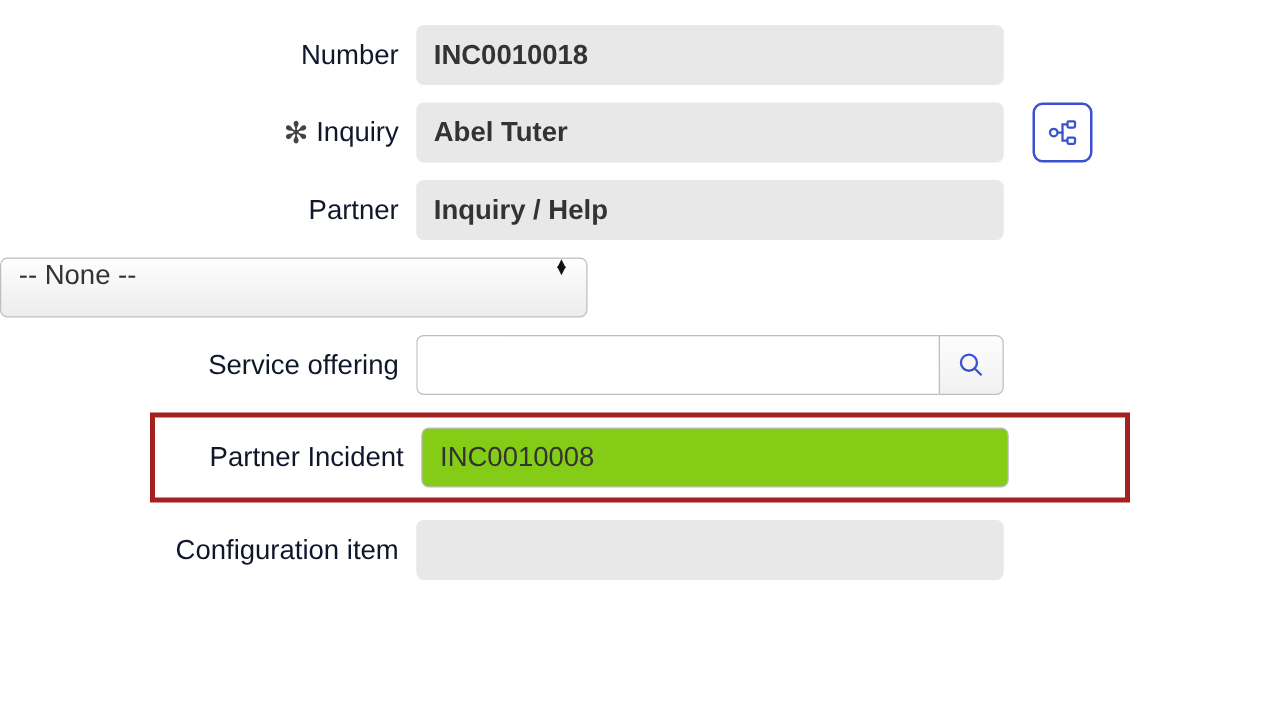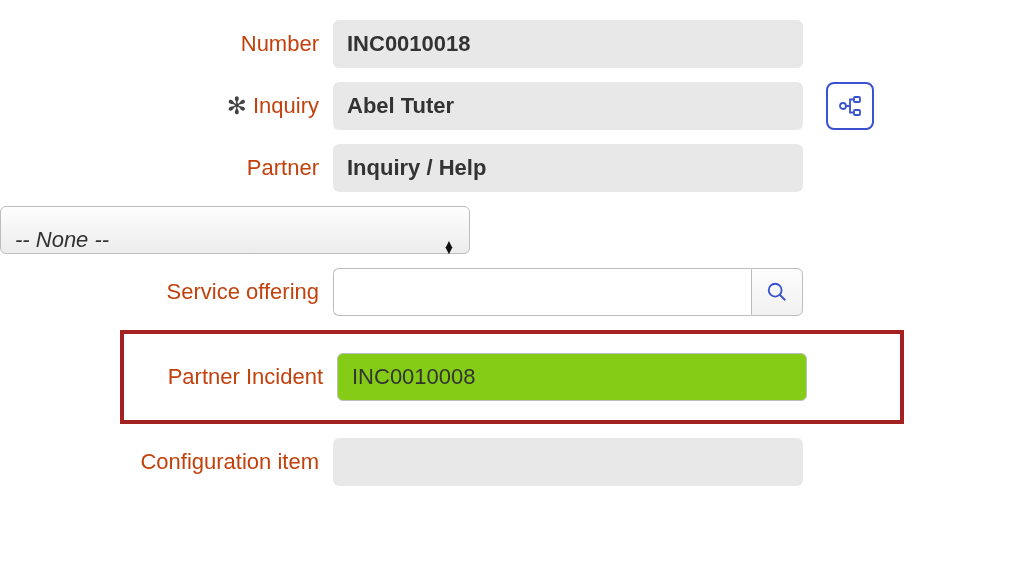--- a/index.html
+++ b/index.html
@@ -23,21 +23,21 @@
       padding-right: 14px;
       display: flex;
       justify-content: flex-end;
       align-items: center;
       gap: 6px;
     }
     .required-asterisk {
       font-size: 24px;
       color: #444;
     }
-    .label-text { color: #c2410c; }
+    .label-text { color: #0f172a; }
     .input-col {
       width: 470px;
       position: relative;
     }
     .readonly-field, .text-input, .select-like {
       width: 100%;
       height: 48px;
       padding: 0 14px;
       font-size: 22px;
       color: #333;
@@ -52,24 +52,23 @@
     }
     .text-input {
       border: 1.5px solid #bdbdbd;
       background: #84cc16;
       outline: none;
     }
     .select-like {
       border: 1.5px solid #bdbdbd;
       background: linear-gradient(#fefefe, #ececec);
       display: flex;
-      align-items: flex-end;
+      align-items: flex-start;
       justify-content: space-between;
       cursor: pointer;
-      font-style: italic;
     }
     .select-arrows {
       display: flex;
       flex-direction: column;
       line-height: 6px;
       font-size: 12px;
       color: #111;
     }
     .lookup-wrap {
       display: flex;
@@ -109,21 +108,21 @@
       border: 2px solid #3a51d0;
       border-radius: 8px;
       background: #fff;
       display: flex;
       align-items: center;
       justify-content: center;
       cursor: pointer;
     }
     .highlight-row {
       border: 4px solid #a32121;
-      padding: 19px 0;
+      padding: 8px 0;
       margin-left: 120px;
       margin-right: 120px;
       margin-bottom: 14px;
     }
     .highlight-row .row { margin-bottom: 0; }
     .highlight-row .label-col { width: 213px; }
     svg { display: block; }
   </style>
 </head>
 <body>

